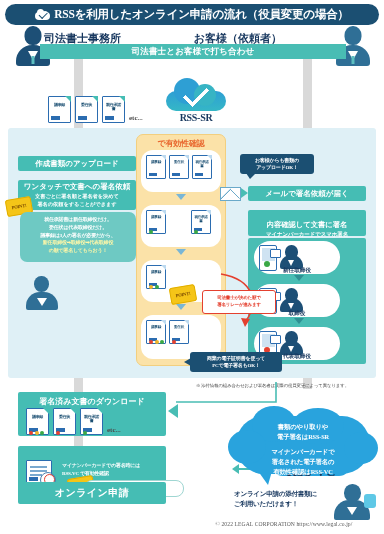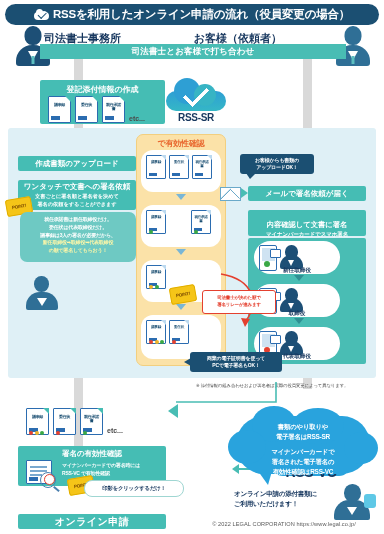--- a/index.html
+++ b/index.html
@@ -4,21 +4,21 @@
 <style>
   html,body{margin:0;padding:0;}
   body{
     width:384px;height:534px;
     background:#ffffff;
     font-family:"Liberation Sans","DejaVu Sans",sans-serif;
     overflow:hidden;
     position:relative;
     -webkit-font-smoothing:antialiased;
   }
-  .page{position:relative;width:384px;height:534px;overflow:hidden;background:#fff;}
+  .page{position:relative;width:384px;height:534px;overflow:hidden;background:#fff;font-family:Liberation Serif, serif;}
 
   
   .titlebar{
     position:absolute;left:5px;top:4px;width:374px;height:21px;
     background:#1b4f72;border-radius:11px;
     display:flex;align-items:center;justify-content:center;gap:4px;
   }
   .titlebar .tlabel{
     color:#fff;font-size:11.5px;font-weight:bold;letter-spacing:-0.2px;
     white-space:nowrap;
@@ -390,21 +390,21 @@
   }
 
   #callout-click{
     position:absolute;left:84px;top:480px;width:98px;height:15px;
     background:#fff;border:1px solid #9fd6d2;border-radius:8px;
     display:flex;align-items:center;justify-content:center;
   }
   #callout-click .ct{font-size:5.4px;font-weight:bold;color:#17375e;letter-spacing:-0.2px;}
 
   #box-apply{
-    position:absolute;left:18px;top:514px;width:148px;height:15px;background:#45bdb4;border-radius:2px;
+    position:absolute;left:18px;top:482px;width:148px;height:22px;background:#45bdb4;border-radius:2px;
     display:flex;align-items:center;justify-content:center;
   }
   #box-apply .bt{color:#fff;font-size:10px;font-weight:bold;letter-spacing:0.5px;}
 
   
   #speech-cloud{
     position:absolute;left:228px;top:406px;width:150px;height:76px;
   }
   #speech-cloud .sc-main{
     position:absolute;left:8px;top:10px;width:134px;height:58px;background:#29a3dd;border-radius:28px;
@@ -473,23 +473,20 @@
   </div>
   <div class="meeting-band">
     <span>司法書士とお客様で打ち合わせ</span>
   </div>
 
   <div class="lane" id="lane-left"></div>
   <div class="lane" id="lane-right"></div>
 
   <div id="panel-main"></div>
 
-  <div class="tealbox" id="box-create">
-    <div class="bt">登記添付情報の作成</div>
-  </div>
   <div class="docrow" id="docs-create">
     <div class="doc">
       <span class="dlabel">議事録</span>
       <span class="tag"></span>
     </div>
     <div class="doc">
       <span class="dlabel">委任状</span>
       <span class="tag"></span>
     </div>
     <div class="doc">
@@ -706,20 +703,23 @@
     </div>
   </div>
 
   <div id="footnote">※ 添付情報の組み合わせおよび署名者は実際の役員変更によって異なります。</div>
 
   <svg id="line-back" viewBox="0 0 102 32">
     <path d="M100 2 L100 22 L0 22" fill="none" stroke="#49bdb4" stroke-width="1.6"></path>
   </svg>
   <div id="arrow-back"></div>
 
+  <div class="tealbox" id="box-download">
+    <div class="bt">署名済み文書のダウンロード</div>
+  </div>
   <div class="docrow" id="docs-download">
     <div class="doc">
       <span class="dlabel">議事録</span>
       <span class="tag"></span>
       <span class="seals">
           <i class="seal s-red"></i>
           <i class="seal s-yel"></i>
           <i class="seal s-grn"></i>
         </span>
     </div>
@@ -734,21 +734,20 @@
       <span class="dlabel">就任承諾書</span>
       <span class="tag"></span>
       <span class="seals">
           <i class="seal s-grn"></i>
         </span>
     </div>
     <span class="etc">etc...</span>
   </div>
 
   <div id="box-validity">
-    <div class="bt-main">署名の有効性確認</div>
     <div id="validity-doc">
       <span class="ln l1"></span>
         <span class="ln l2"></span>
         <span class="ln l3"></span>
         <span class="tag"></span>
     </div>
     <div id="validity-seal"></div>
     <div id="validity-loupe">
         <span class="handle"></span>
       </div>

